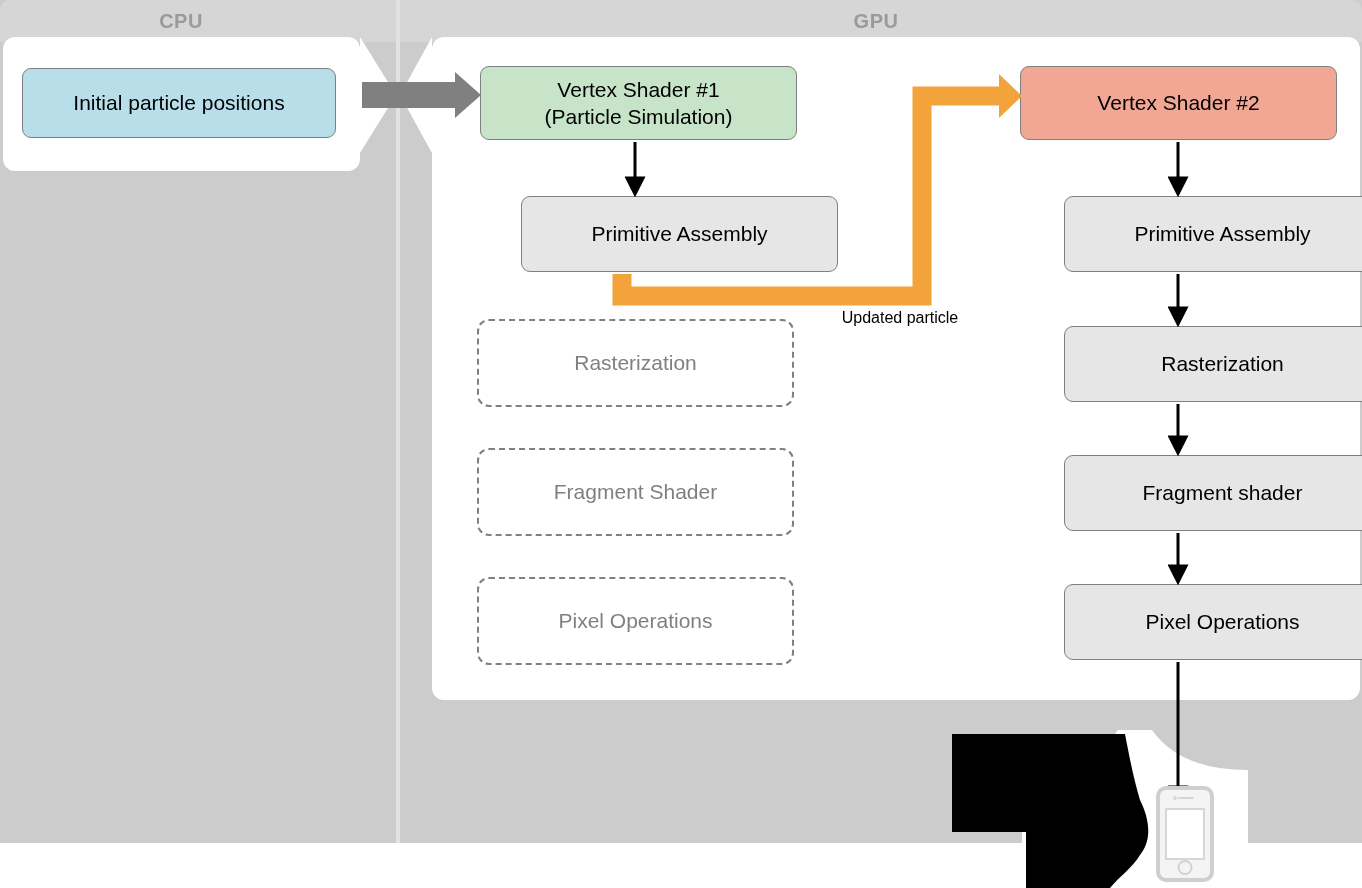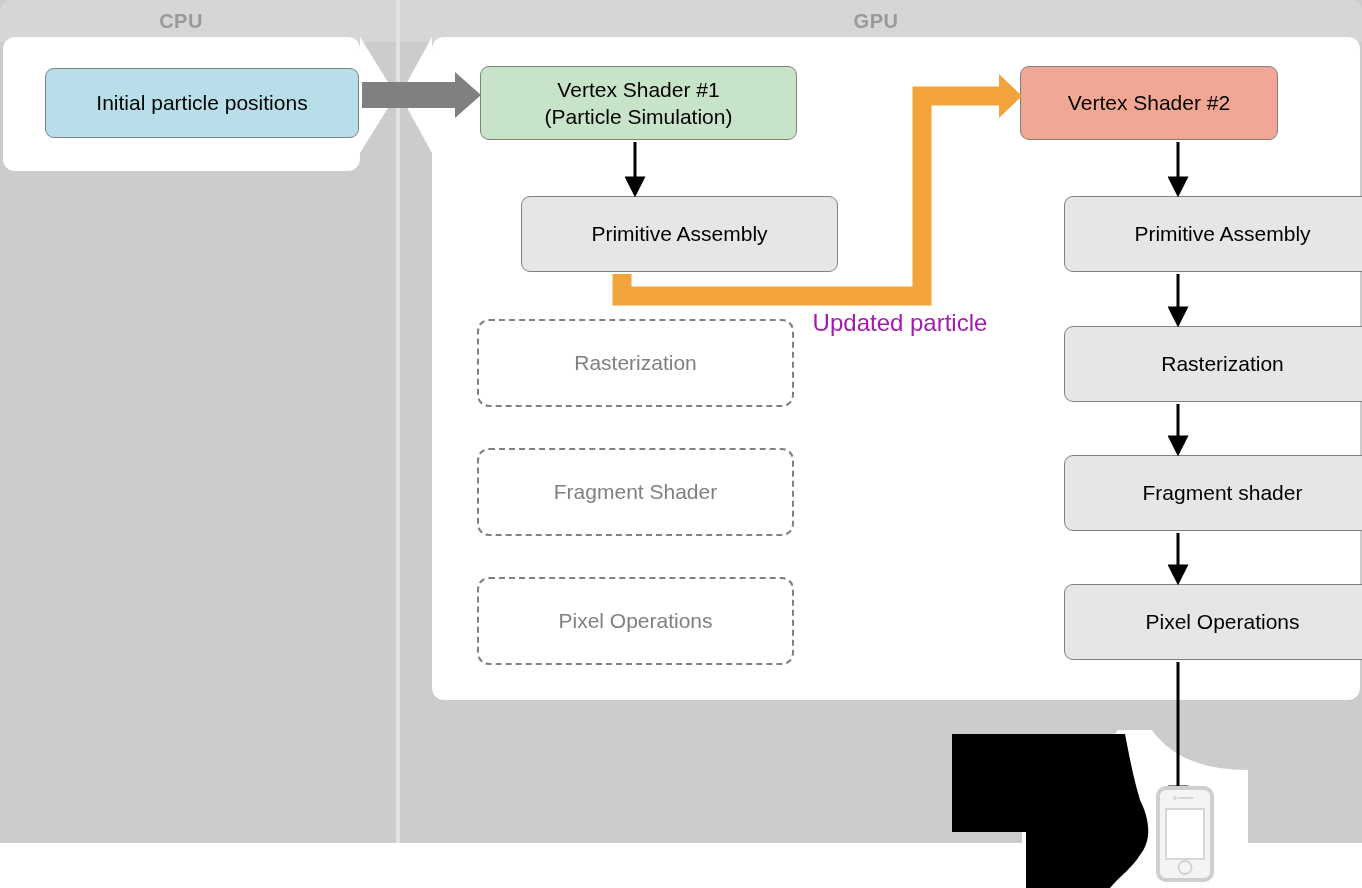--- a/index.html
+++ b/index.html
@@ -52,21 +52,21 @@
     border: 1px solid #808080;
     border-radius: 9px;
     display: flex;
     align-items: center;
     justify-content: center;
     text-align: center;
     font-size: 21px;
     line-height: 1.3;
     color: #000000;
   }
-  .box.blue   { background: #b8dfe9; margin-left: 23px; }
+  .box.blue   { background: #b8dfe9; }
   .box.green  { background: #c7e4c8; }
   .box.red    { background: #f2a794; }
   .box.gray   { background: #e6e6e6; margin-left: 44px; }
   .box.dashed {
     background: transparent;
     border: 2px dashed #808080;
     color: #808080;
     border-radius: 12px;
   }
 
@@ -76,23 +76,23 @@
     left: 0;
     top: 0;
     width: 1362px;
     height: 888px;
     pointer-events: none;
   }
 
   
   .orange-label {
     position: absolute;
-    font-size: 24px;
+    font-size: 16px;
     line-height: 1.25;
-    color: #a21caf;
+    color: #000000;
     text-align: center;
     width: 220px;
   }
 
   
   .phone {
     position: absolute;
     box-sizing: border-box;
     width: 58px;
     height: 96px;
@@ -172,21 +172,21 @@
 
   <div class="box green" style="left:480px; top:66px; width:317px; height:74px; flex-direction:column;">
     <span>Vertex Shader #1</span>
     <span>(Particle Simulation)</span>
   </div>
   <div class="box gray" style="left:477px; top:196px; width:317px; height:76px;">Primitive Assembly</div>
   <div class="box dashed" style="left:477px; top:319px; width:317px; height:88px;">Rasterization</div>
   <div class="box dashed" style="left:477px; top:448px; width:317px; height:88px;">Fragment Shader</div>
   <div class="box dashed" style="left:477px; top:577px; width:317px; height:88px;">Pixel Operations</div>
 
-  <div class="box red" style="left:1020px; top:66px; width:258px; height:74px; flex-direction:column;">
+  <div class="box red" style="left:1020px; top:66px; width:317px; height:74px; flex-direction:column;">
     <span>Vertex Shader #2</span>
   </div>
   <div class="box gray" style="left:1020px; top:196px; width:317px; height:76px;">Primitive Assembly</div>
   <div class="box gray" style="left:1020px; top:326px; width:317px; height:76px;">Rasterization</div>
   <div class="box gray" style="left:1020px; top:455px; width:317px; height:76px;">Fragment shader</div>
   <div class="box gray" style="left:1020px; top:584px; width:317px; height:76px;">Pixel Operations</div>
 
   <svg id="arrows" viewBox="0 0 1362 888">
     <defs>
       <marker id="ah-black" markerWidth="7" markerHeight="7" refX="3.2" refY="3.5" orient="auto">

